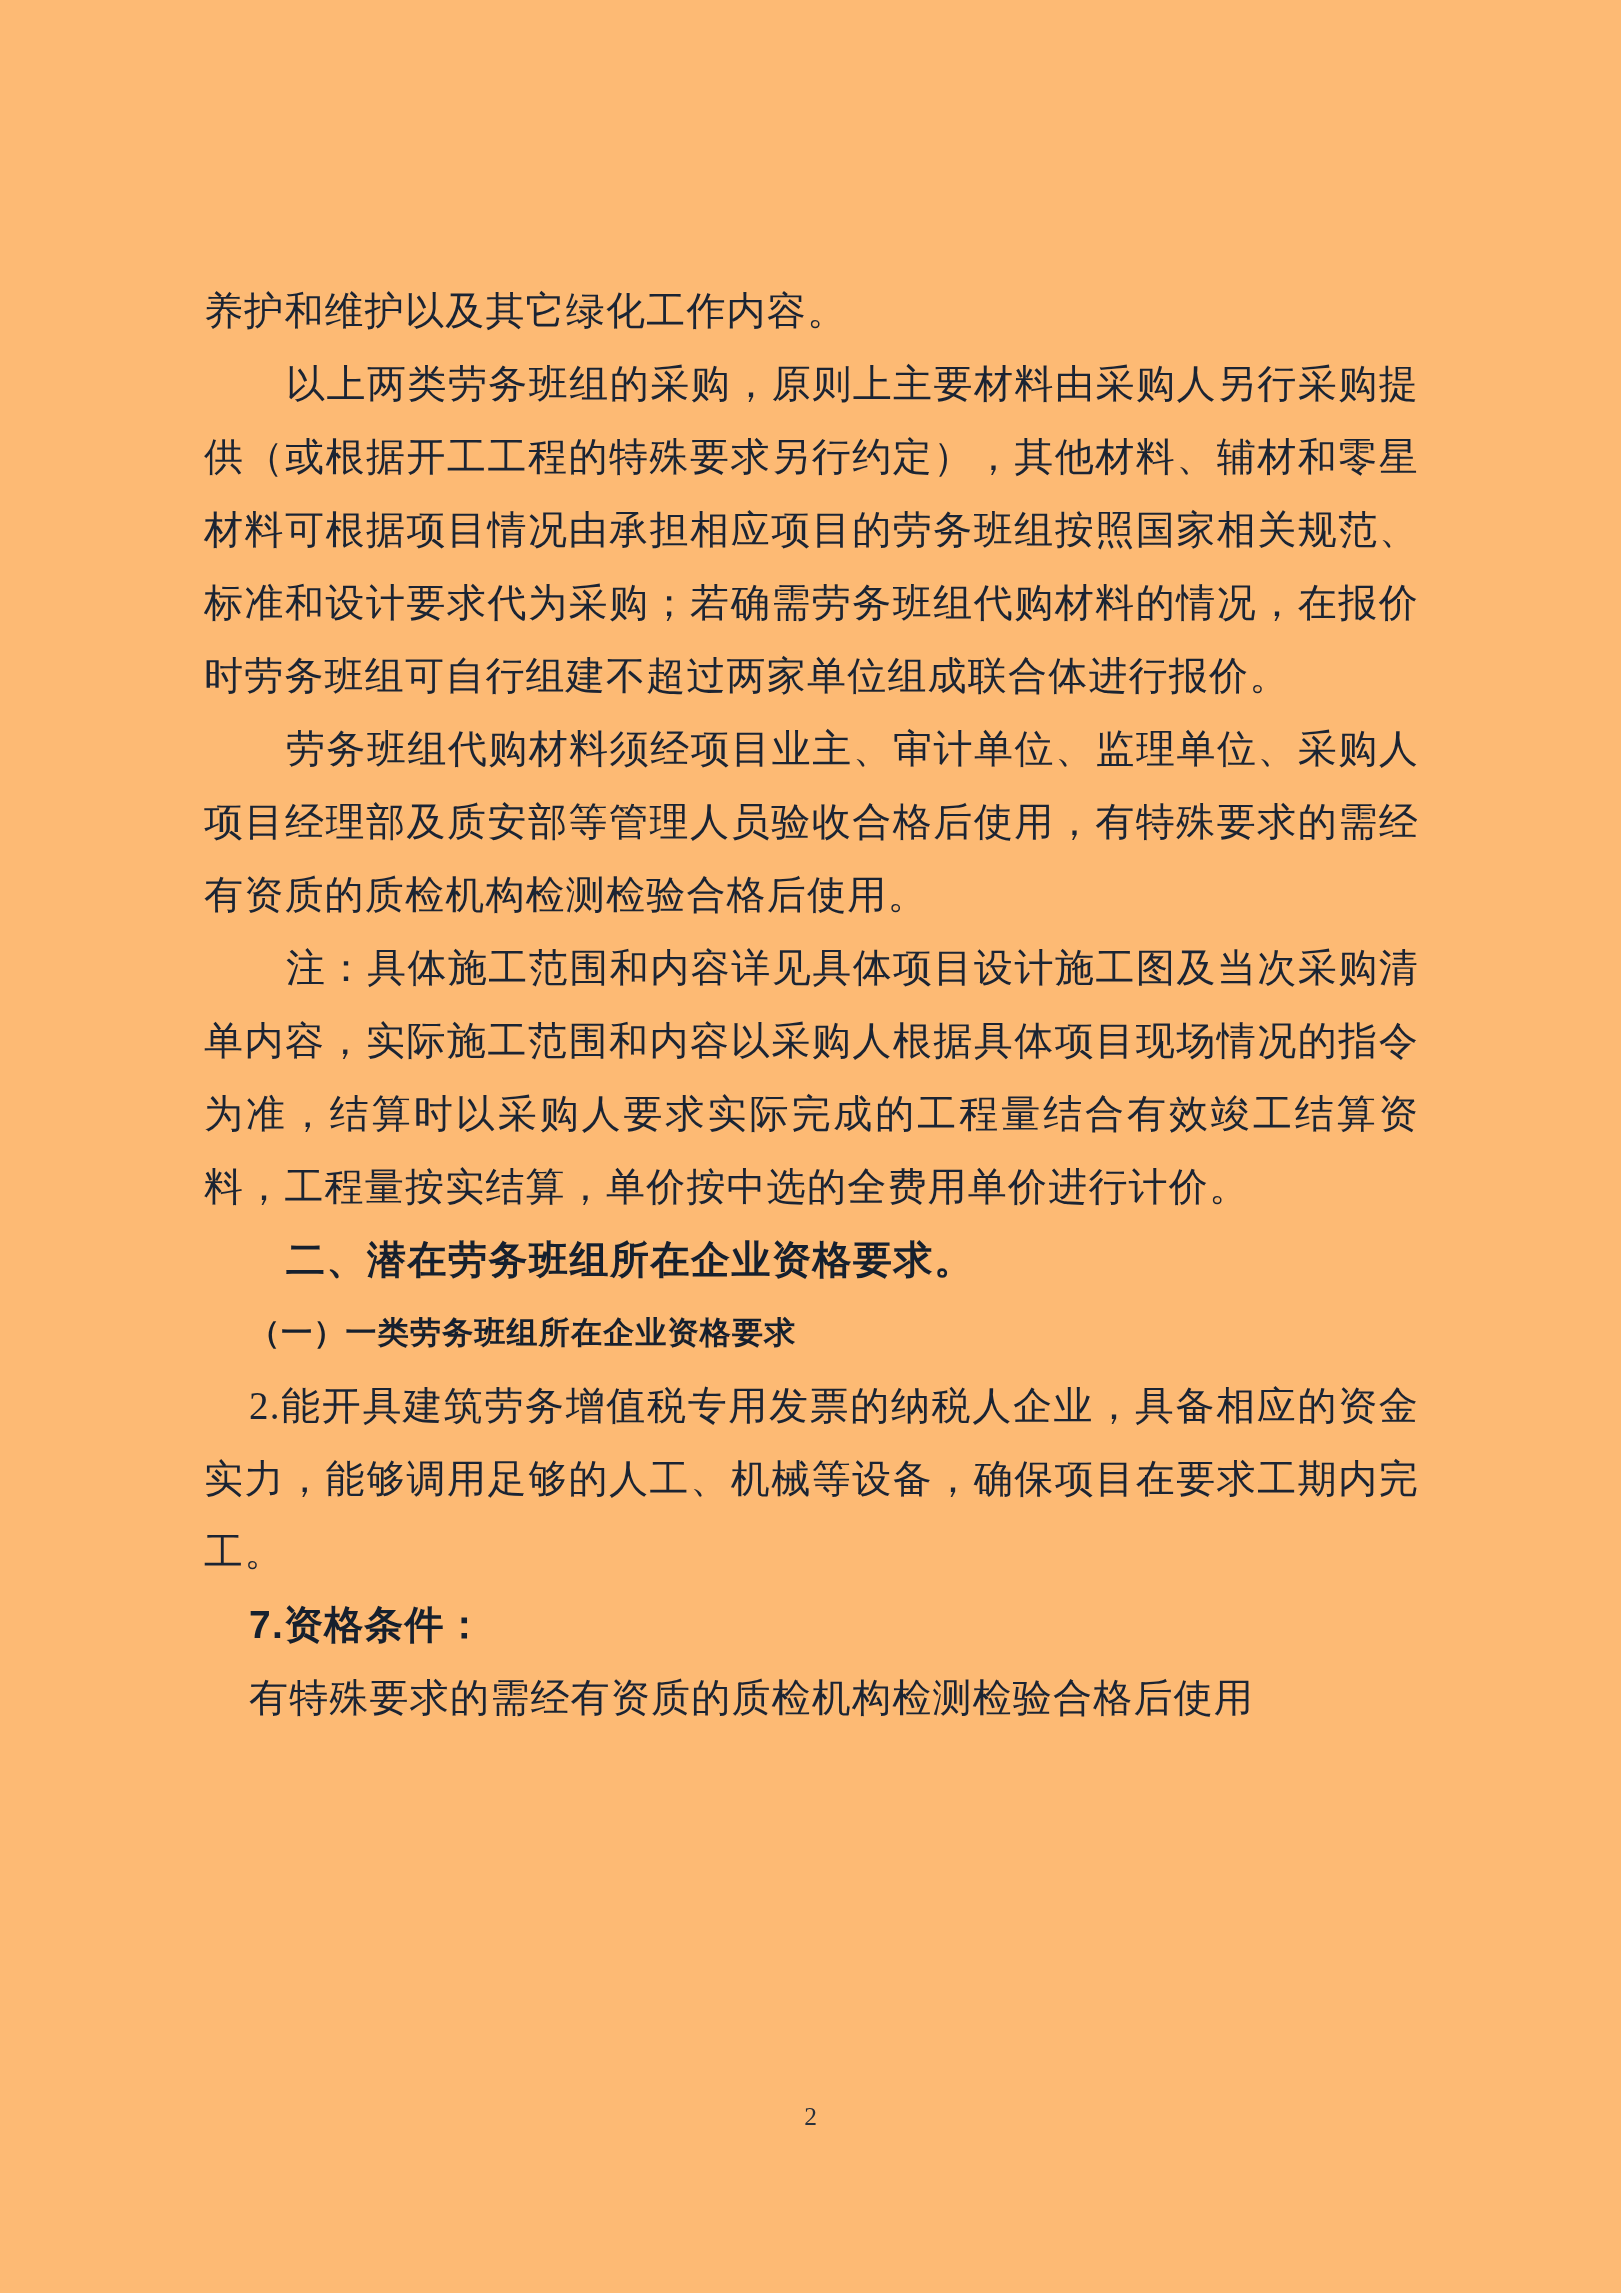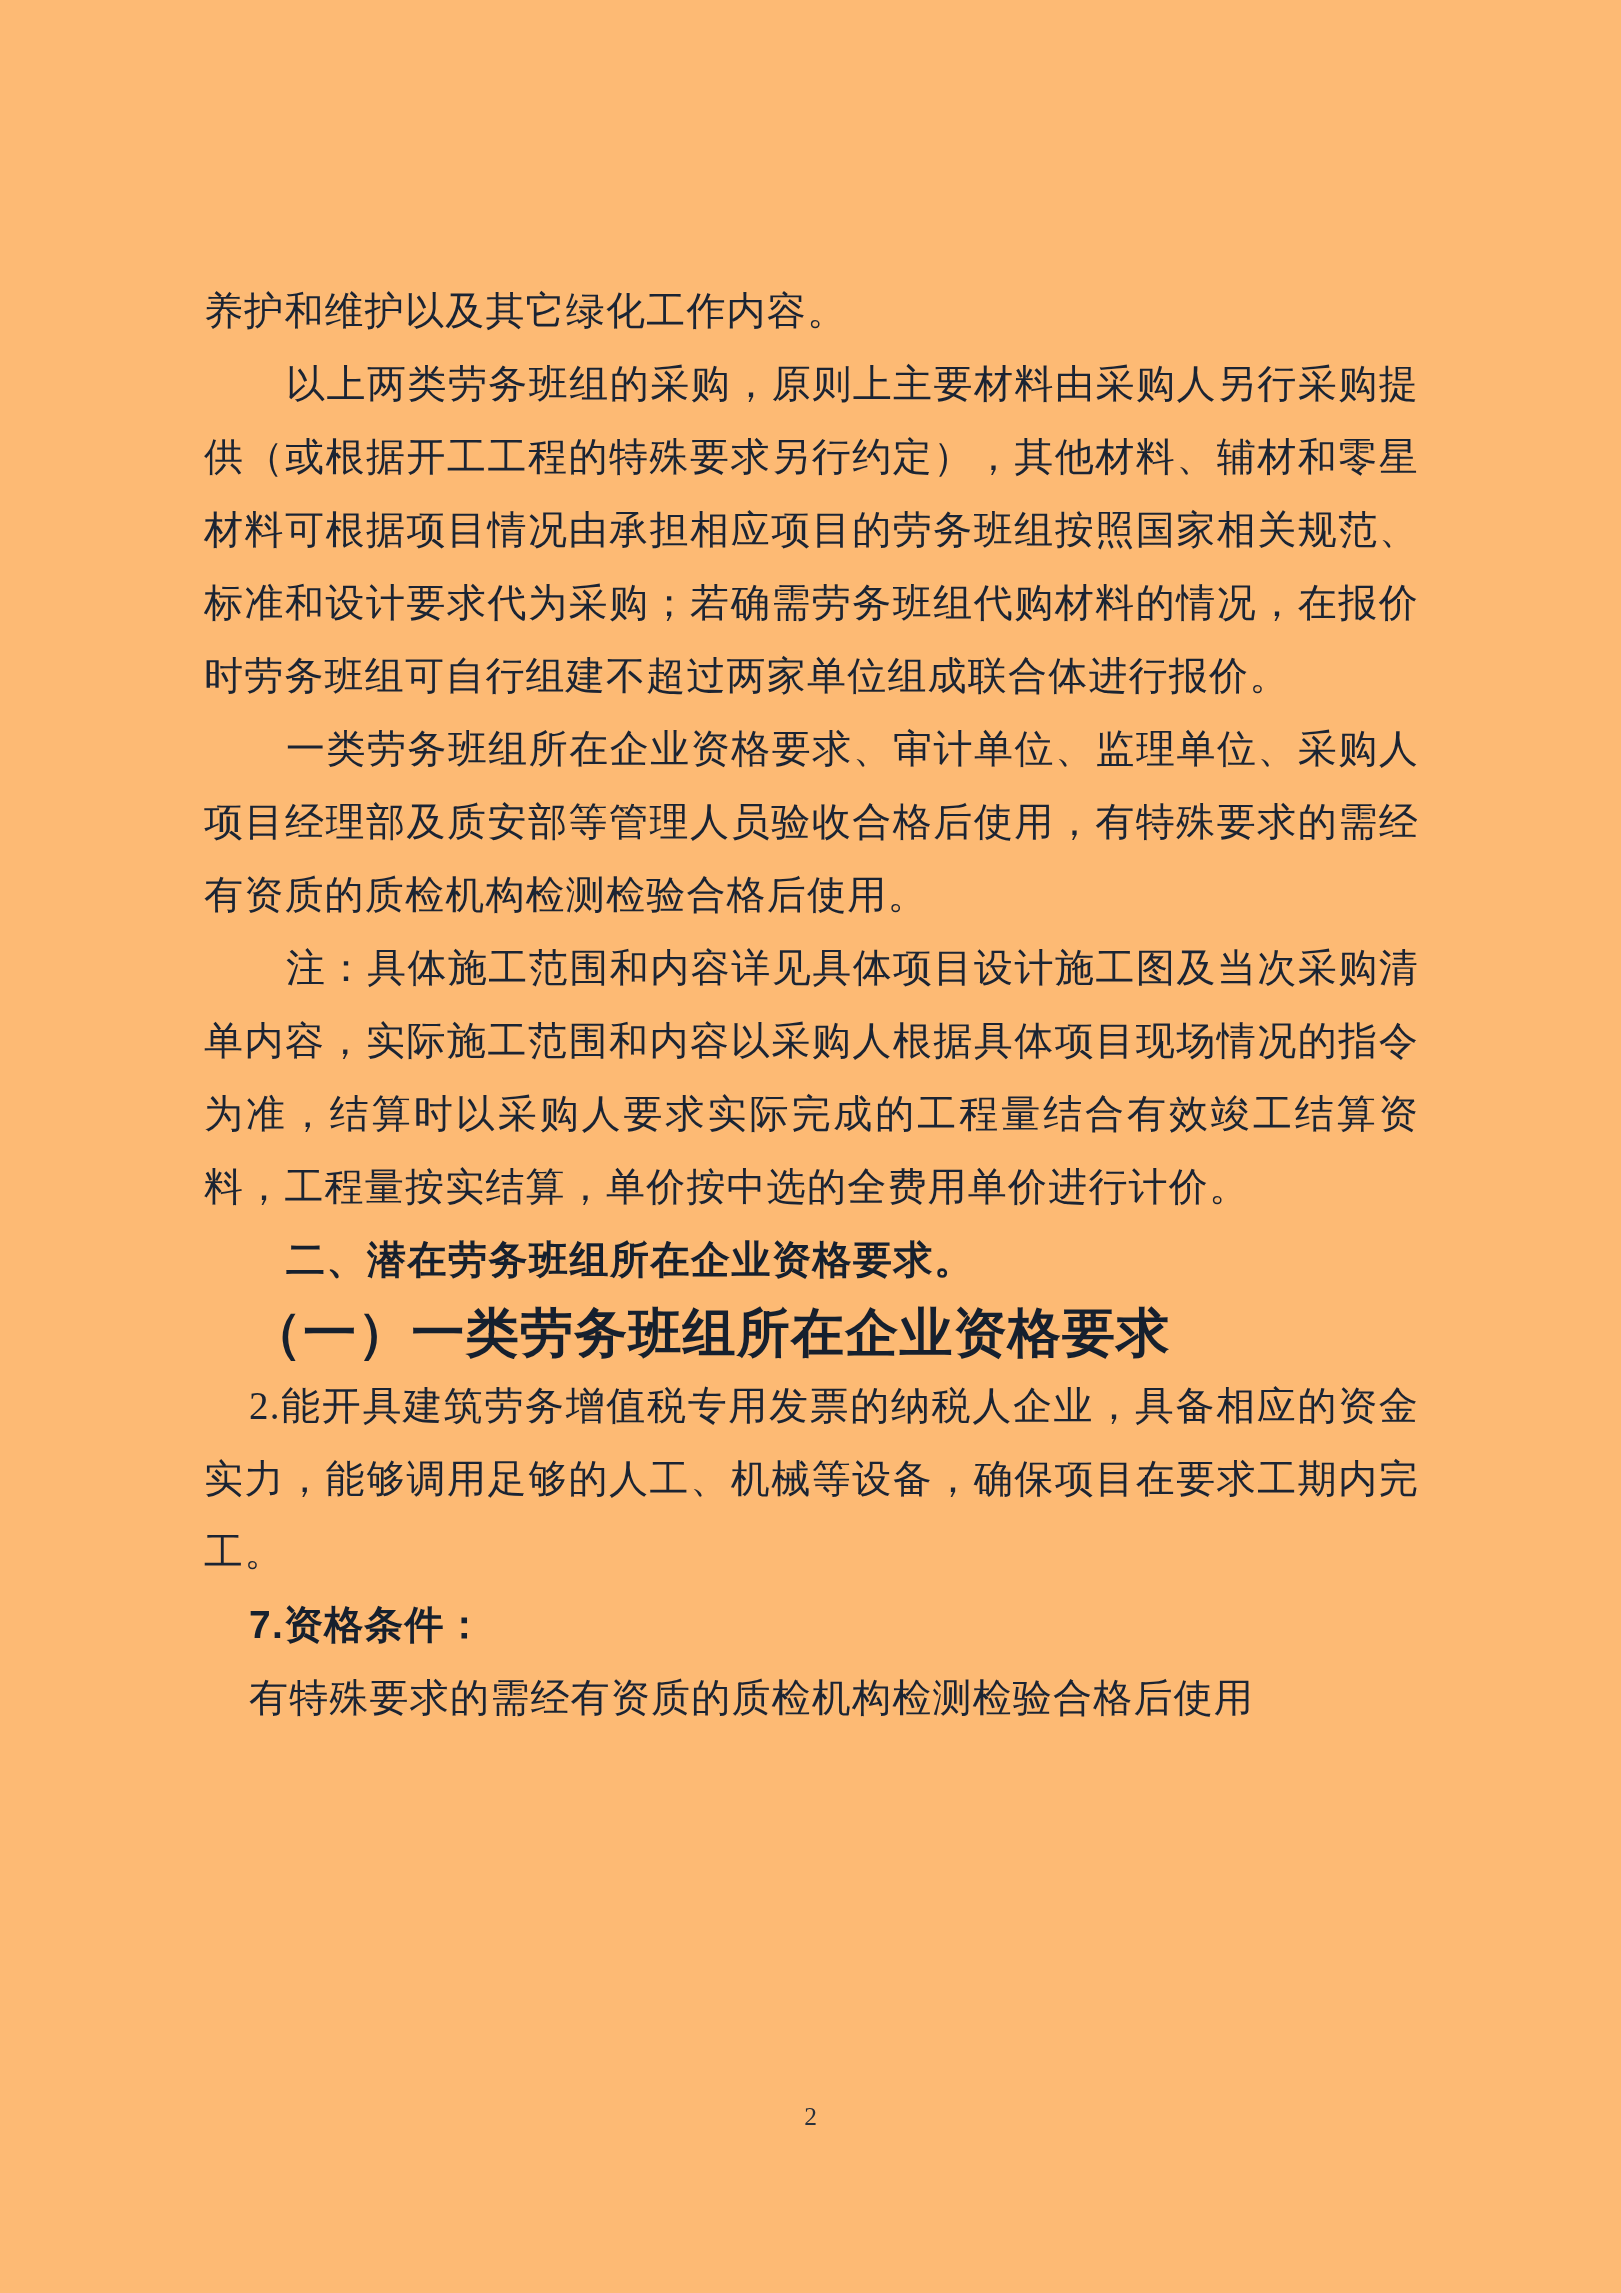--- a/index.html
+++ b/index.html
@@ -42,21 +42,21 @@
     font-size: 39px;
     line-height: 73px;
     color: #16202e;
     font-weight: bold;
     letter-spacing: 1.5px;
     text-indent: 82px;
     margin: 0;
     font-family: "Liberation Sans", "DejaVu Sans", sans-serif;
   }
   .subheading {
-    font-size: 53px;
+    font-size: 31px;
     line-height: 73px;
     color: #16202e;
     font-weight: bold;
     letter-spacing: 1.2px;
     text-indent: 45px;
     margin: 0;
     font-family: "Liberation Sans", "DejaVu Sans", sans-serif;
   }
   .item-head {
     font-size: 39px;
@@ -82,21 +82,21 @@
 </head>
 <body>
 
 <div class="page">
   <div class="content">
 
     <p class="para">养护和维护以及其它绿化工作内容。</p>
 
     <p class="para indent">以上两类劳务班组的采购，原则上主要材料由采购人另行采购提供（或根据开工工程的特殊要求另行约定），其他材料、辅材和零星材料可根据项目情况由承担相应项目的劳务班组按照国家相关规范、标准和设计要求代为采购；若确需劳务班组代购材料的情况，在报价时劳务班组可自行组建不超过两家单位组成联合体进行报价。</p>
 
-    <p class="para indent">一类劳务班组所在企业资格要求、审计单位、监理单位、采购人项目经理部及质安部等管理人员验收合格后使用，有特殊要求的需经有资质的质检机构检测检验合格后使用。</p>
+    <p class="para indent">劳务班组代购材料须经项目业主、审计单位、监理单位、采购人项目经理部及质安部等管理人员验收合格后使用，有特殊要求的需经有资质的质检机构检测检验合格后使用。</p>
 
     <p class="para indent">注：具体施工范围和内容详见具体项目设计施工图及当次采购清单内容，实际施工范围和内容以采购人根据具体项目现场情况的指令为准，结算时以采购人要求实际完成的工程量结合有效竣工结算资料，工程量按实结算，单价按中选的全费用单价进行计价。</p>
 
     <p class="heading">二、潜在劳务班组所在企业资格要求。</p>
 
     <p class="subheading">（一）一类劳务班组所在企业资格要求</p>
 
     <p class="para indent-small">2.能开具建筑劳务增值税专用发票的纳税人企业，具备相应的资金实力，能够调用足够的人工、机械等设备，确保项目在要求工期内完工。</p>
 
     <p class="item-head">7.资格条件：</p>

